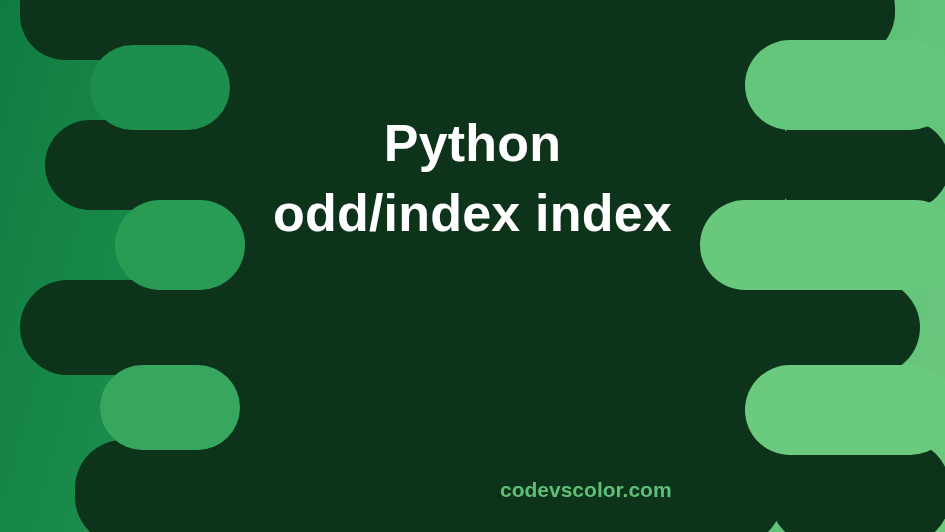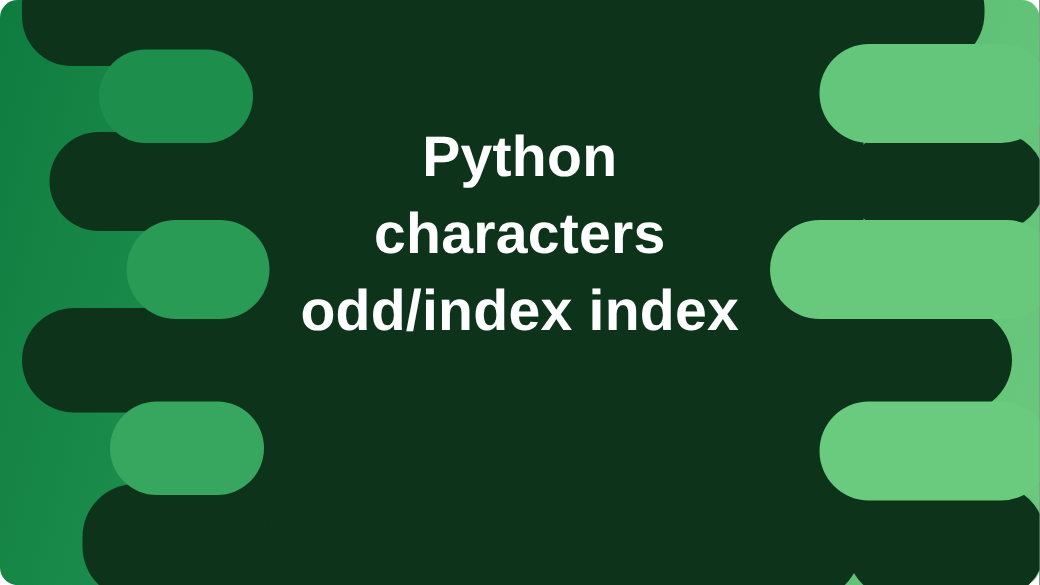--- a/index.html
+++ b/index.html
@@ -3,21 +3,20 @@
 <meta charset="utf-8">
 <style>
   * { margin: 0; padding: 0; box-sizing: border-box; }
   html, body { width: 945px; height: 532px; overflow: hidden; }
   
   .canvas {
     width: 945px;
     height: 532px;
     position: relative;
     background: linear-gradient(105deg, #0f7c3f 0%, #1a8b4a 20%, #4eb86c 60%, #6cc97e 100%);
-    border-radius: 16px;
   }
   
   
   .center-mass {
     position: absolute;
     left: 165px;
     top: -10px;
     width: 620px;
     height: 560px;
     background: #0d331b;
@@ -94,17 +93,17 @@
   <div class="rb rb2"></div>
   <div class="rb rb3"></div>
   <div class="rb rb4"></div>
 
   <div class="rg rg1"></div>
   <div class="rg rg2"></div>
   <div class="rg rg3"></div>
 
   <div class="title">
     <div>Python</div>
-    <div>characters</div>
     <div>odd/index index</div>
   </div>
 
+  <div class="watermark">codevscolor.com</div>
 </div>
 
 </body></html>

